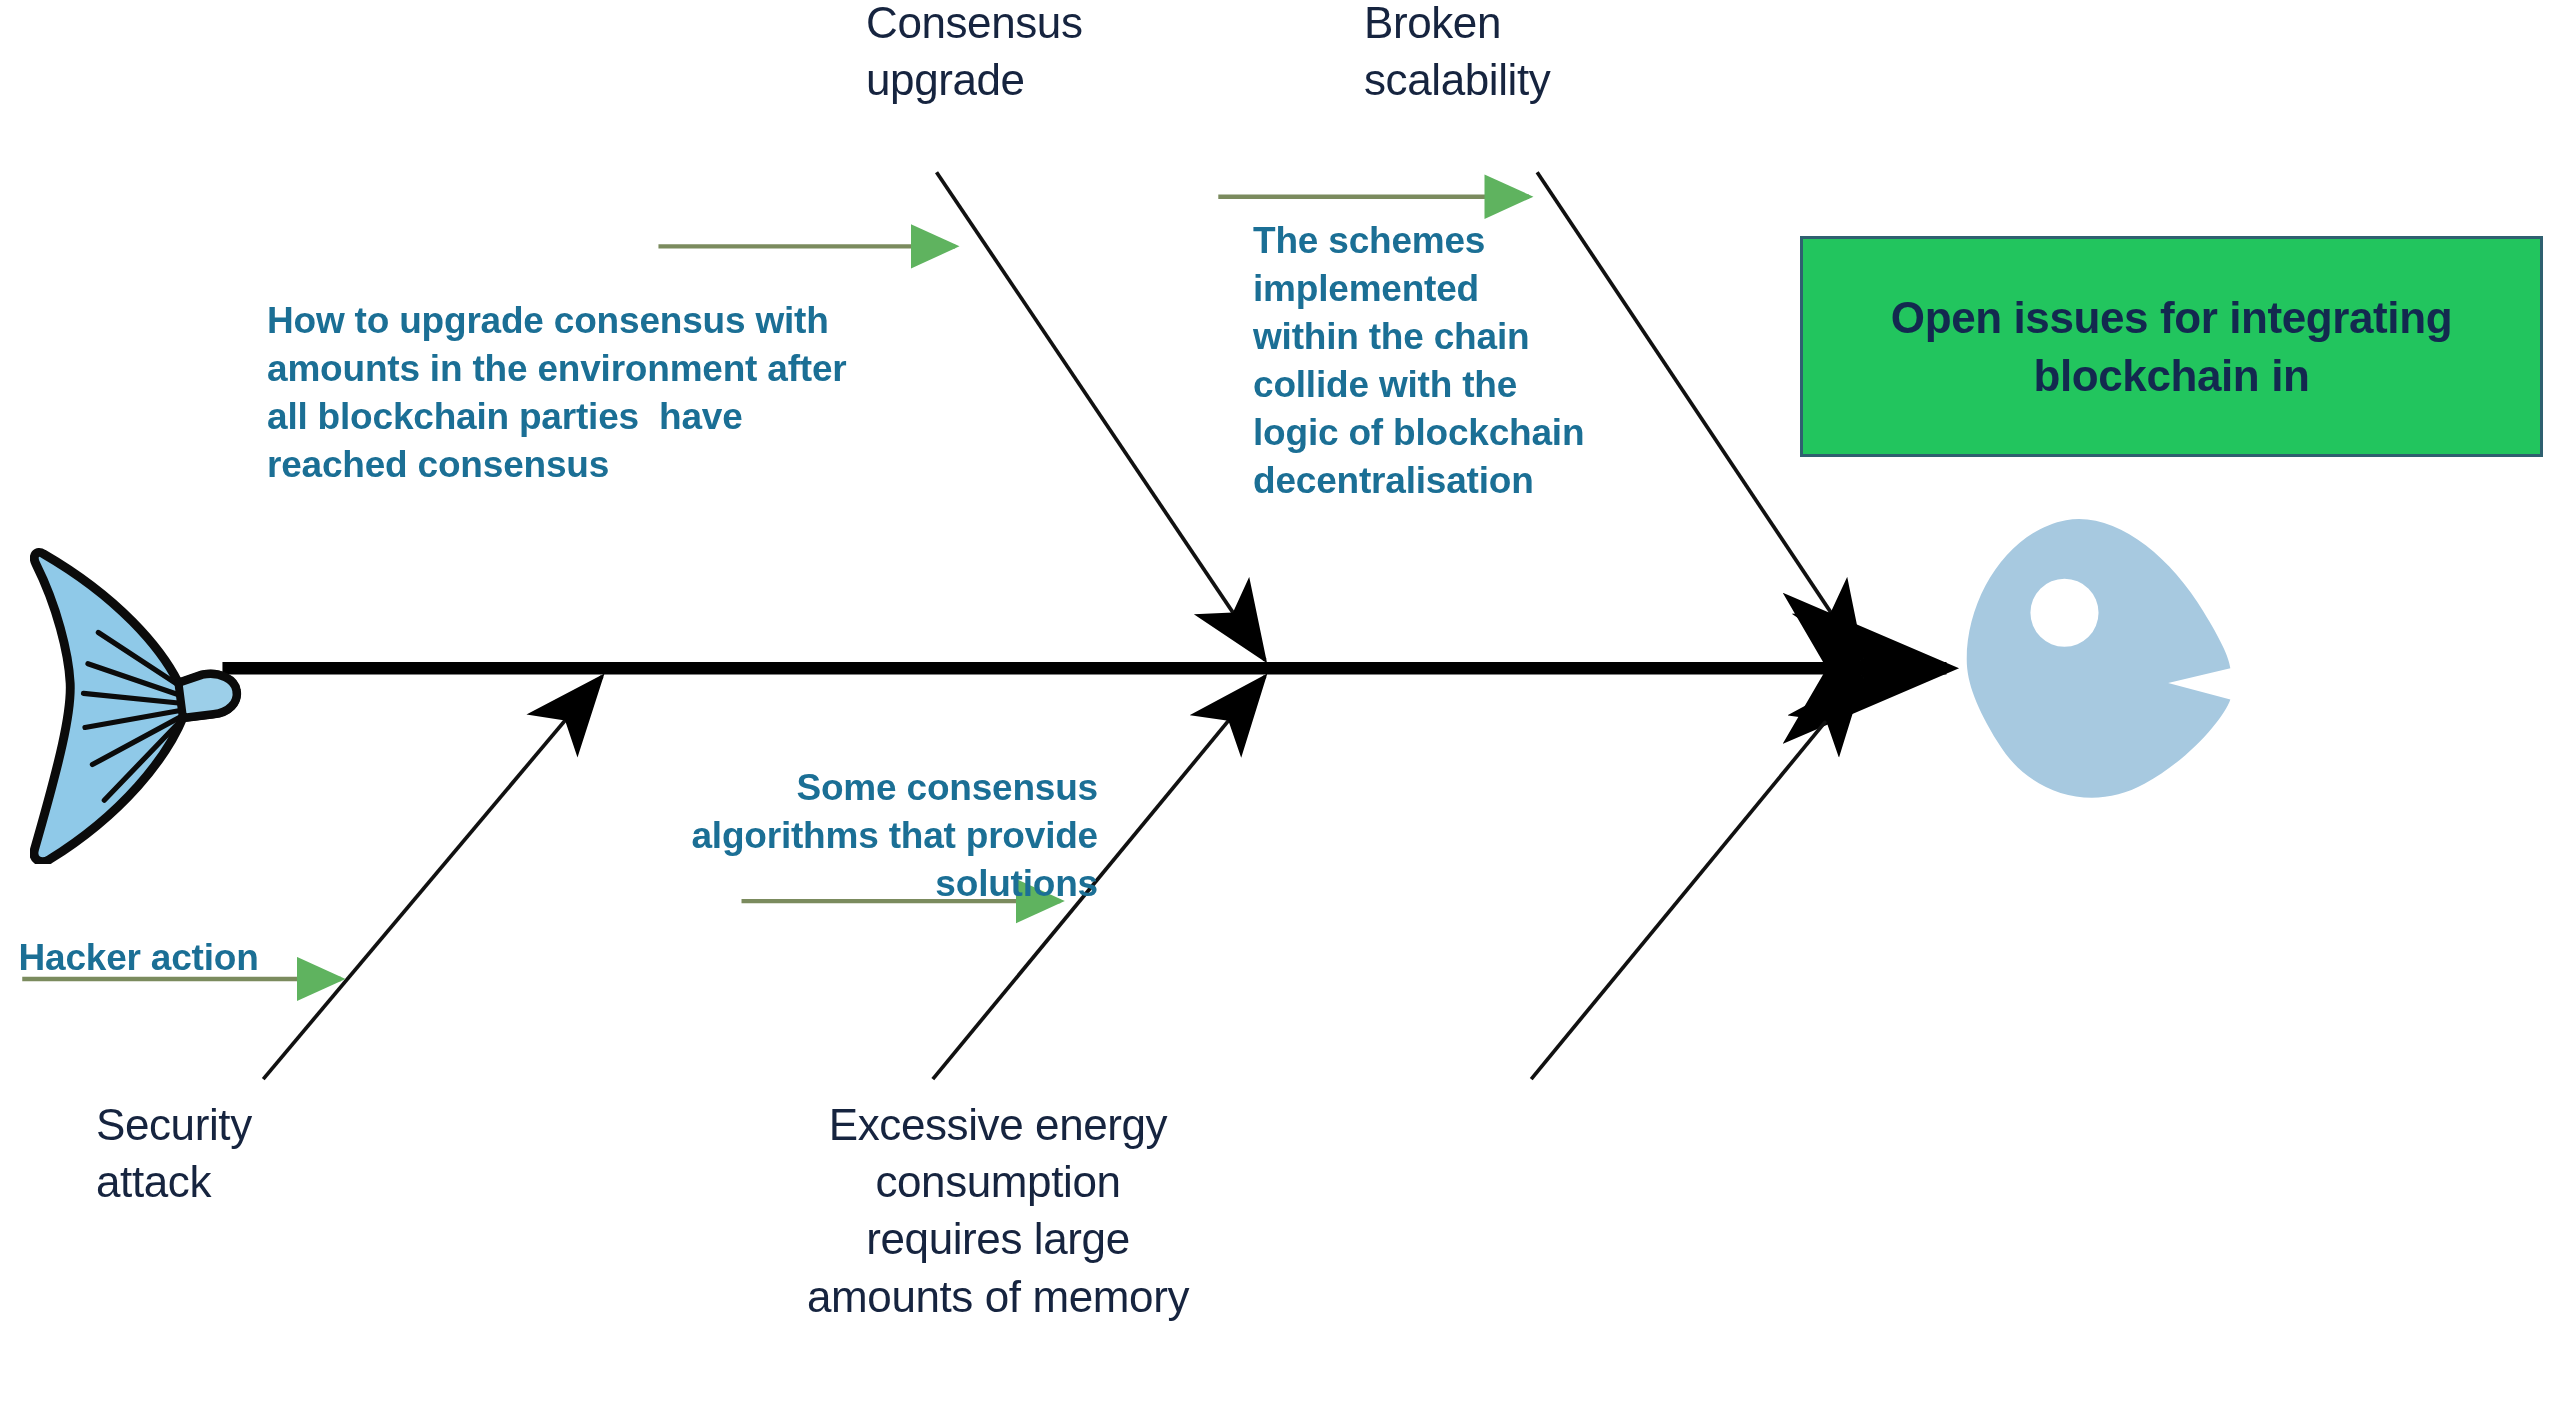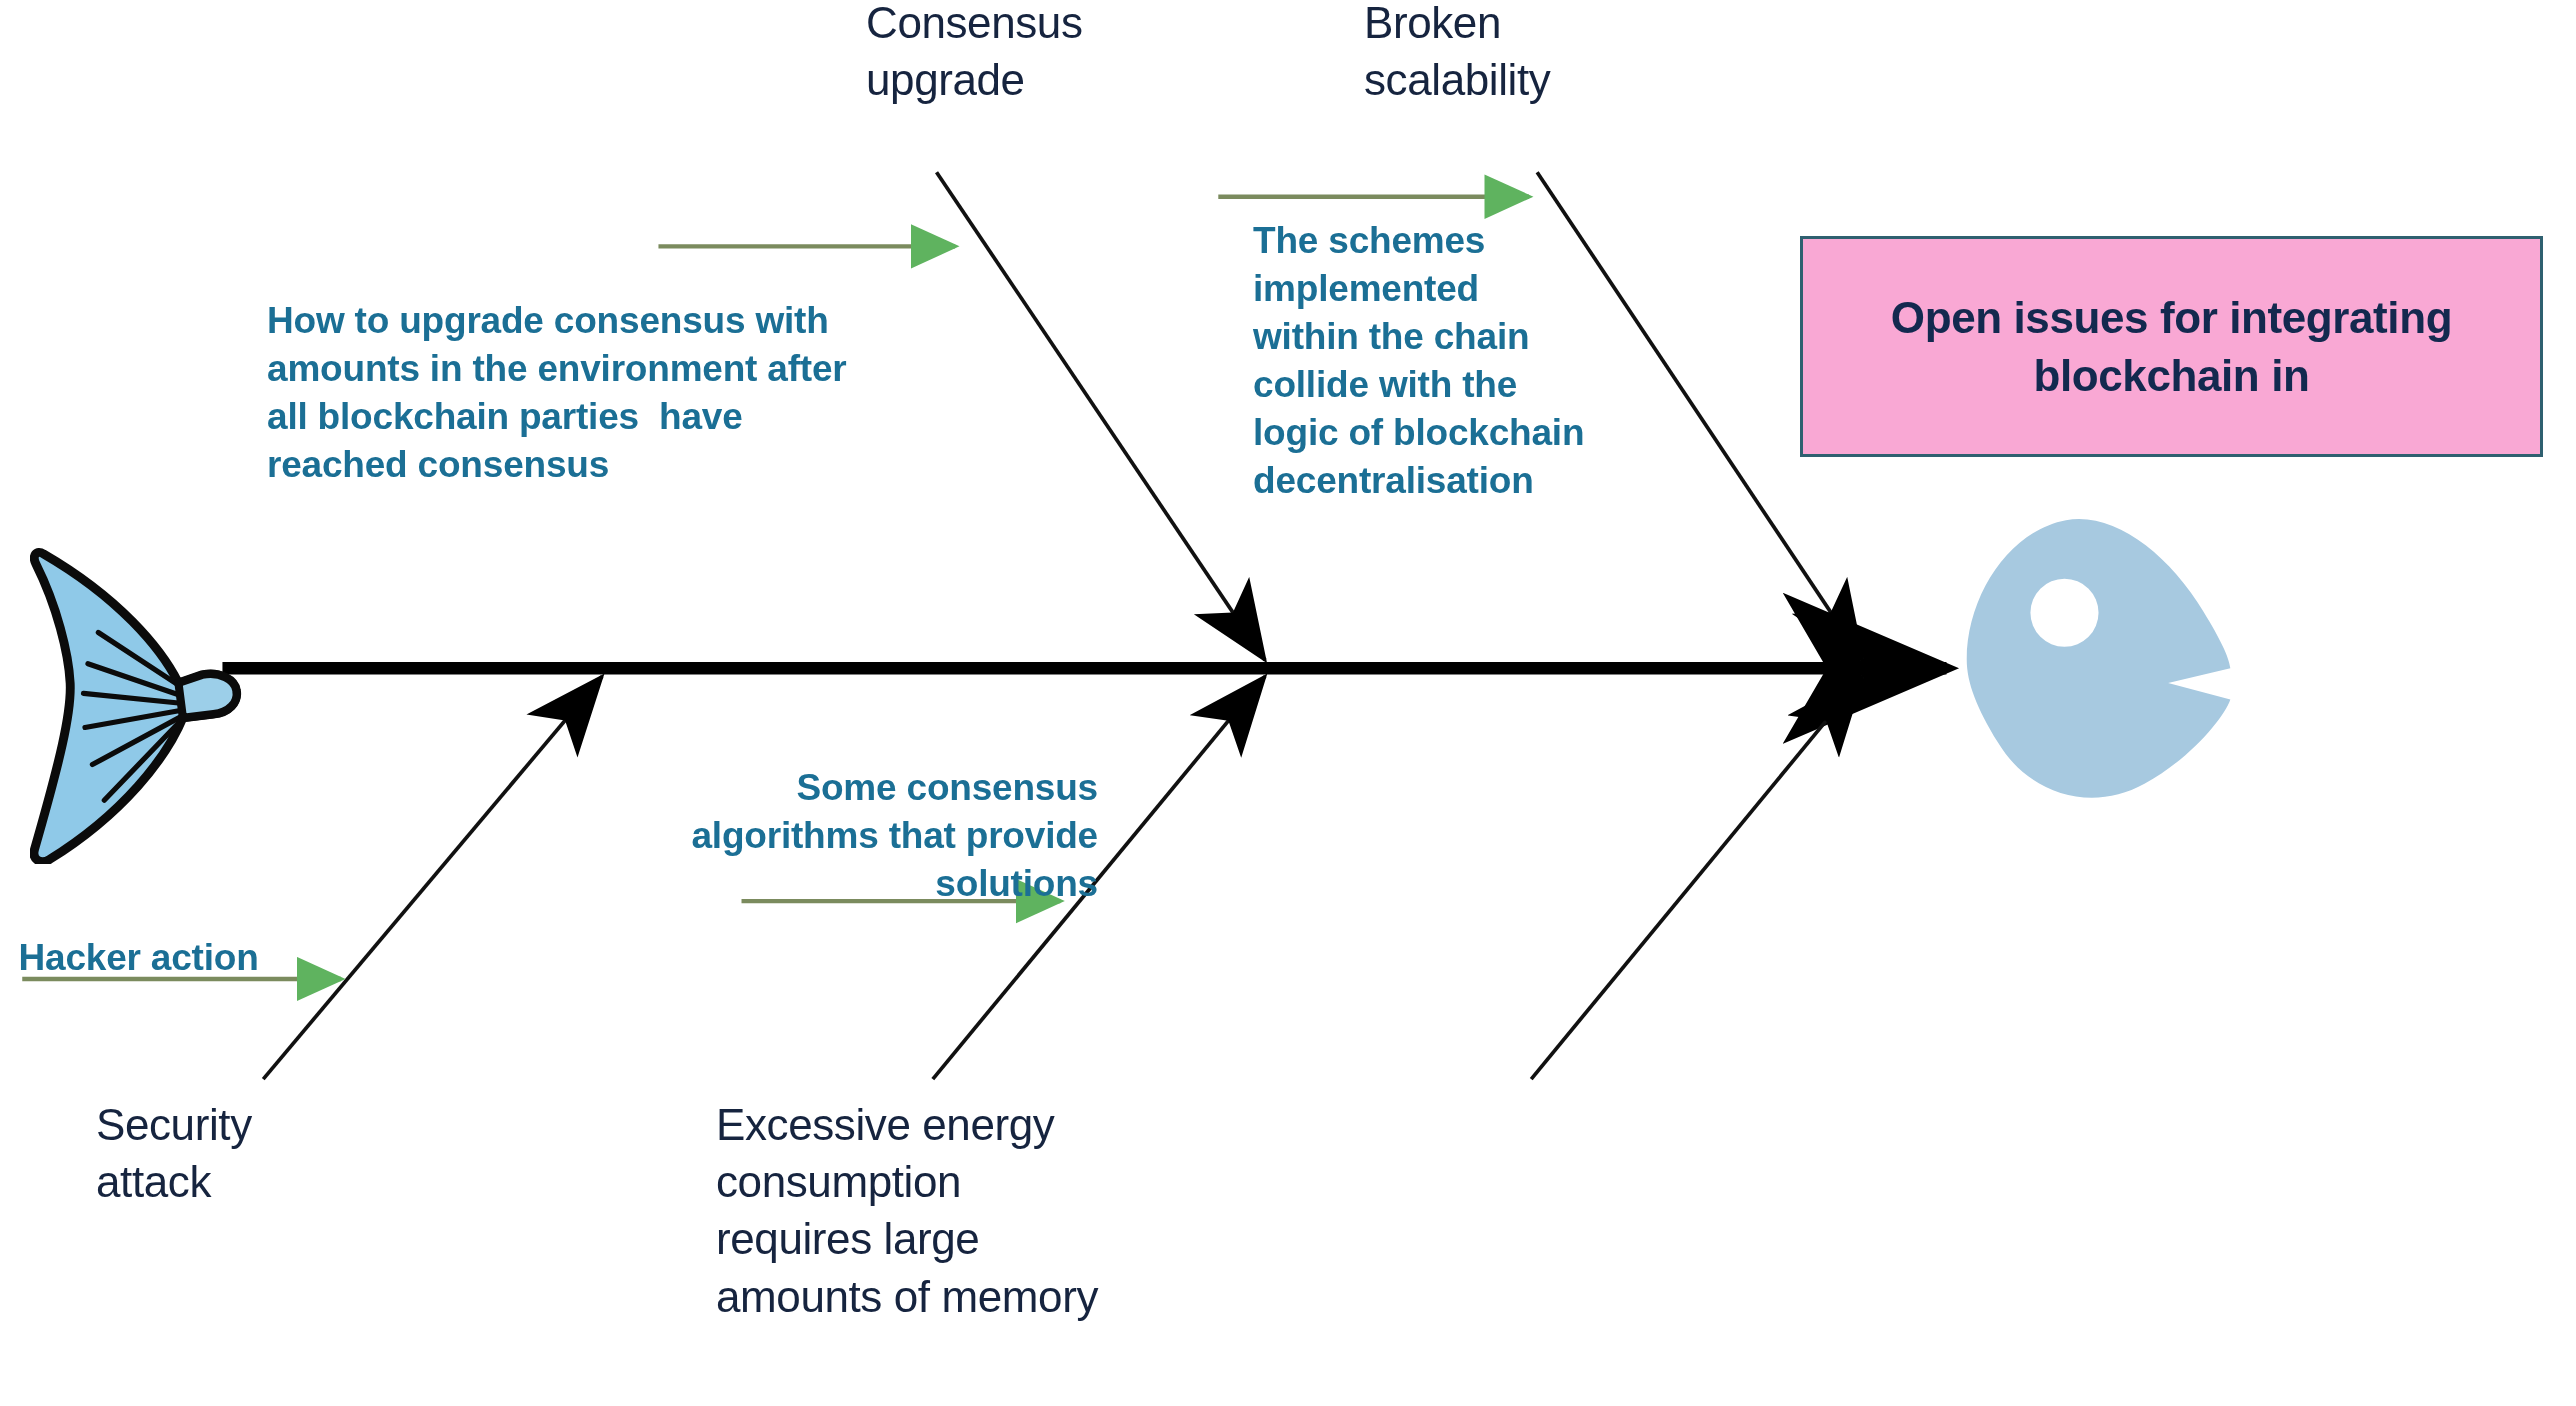--- a/index.html
+++ b/index.html
@@ -40,21 +40,21 @@
     font-weight:700;
     letter-spacing:-0.2px;
   }
   
   #effect-box{
     position:absolute;
     left:1800px;
     top:236px;
     width:743px;
     height:221px;
-    background:#f9a8d4;
+    background:#22c55e;
     border:3px solid #2f6070;
     box-sizing:border-box;
     display:flex;
     align-items:center;
     justify-content:center;
   }
   #effect-box .effect-text{
     color:#13294f;
     font-size:44px;
     font-weight:bold;
@@ -171,20 +171,20 @@
 
   <div class="txt note" style="left:18.5px; top:886px; width:386px;margin-top:48px;">Hacker action</div>
 
   <div class="txt note" style="left:512px; top:764px; width:586px;text-align:right;">Some consensus
 algorithms that provide
 solutions</div>
 
   <div class="txt cause" style="left:96px; top:1096px; width:341px;">Security
 attack</div>
 
-  <div class="txt cause" style="left:716px; top:1096px; width:564px;">Excessive energy
+  <div class="txt cause" style="left:716px; top:1096px; width:564px;text-align:center;">Excessive energy
 consumption
 requires large
 amounts of memory</div>
 
 
 </div>
 
 
 </body></html>

